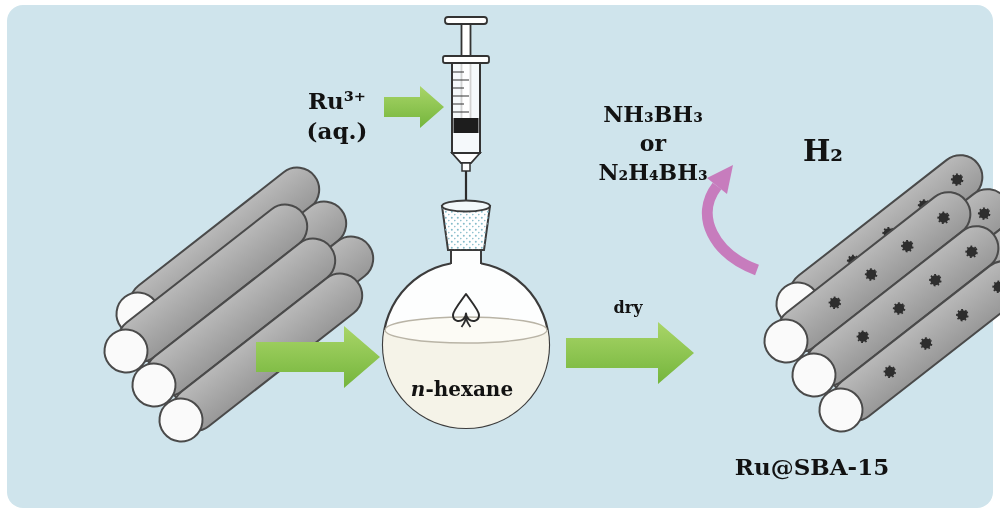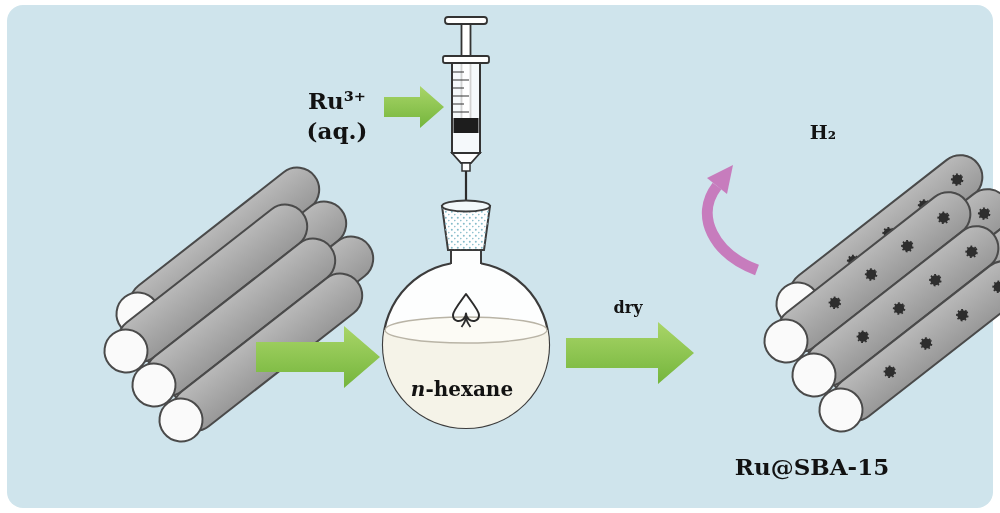--- a/index.html
+++ b/index.html
@@ -171,22 +171,27 @@
       <circle cx="0" cy="0" r="21.5" fill="#fafafa" stroke="#4a4a4a" stroke-width="2"></circle>
     </g>
   </g>
 </svg>
 
 <div class="label" style="left:337px;top:86px;font-size:23px;">
   <div>Ru³⁺</div>
   <div>(aq.)</div>
 </div>
 
-
-<div class="label" style="left:823px;top:120px;font-size:19px;">H₂</div>
+<div class="label" style="left:653px;top:100px;font-size:22px;">
+  <div>NH₃BH₃</div>
+  <div>or</div>
+  <div>N₂H₄BH₃</div>
+</div>
+
+<div class="label" style="left:823px;top:132px;font-size:29px;">H₂</div>
 
 <div class="label" style="left:628px;top:297px;font-size:16px;">dry</div>
 
 
 <div class="label" style="left:462px;top:376px;font-size:20px;font-weight:600;text-align:right;">
   <span class="ital">n</span><span>-hexane</span>
 </div>
 
 
 <div class="label" style="left:812px;top:452px;font-size:23px;">Ru@SBA-15</div>

